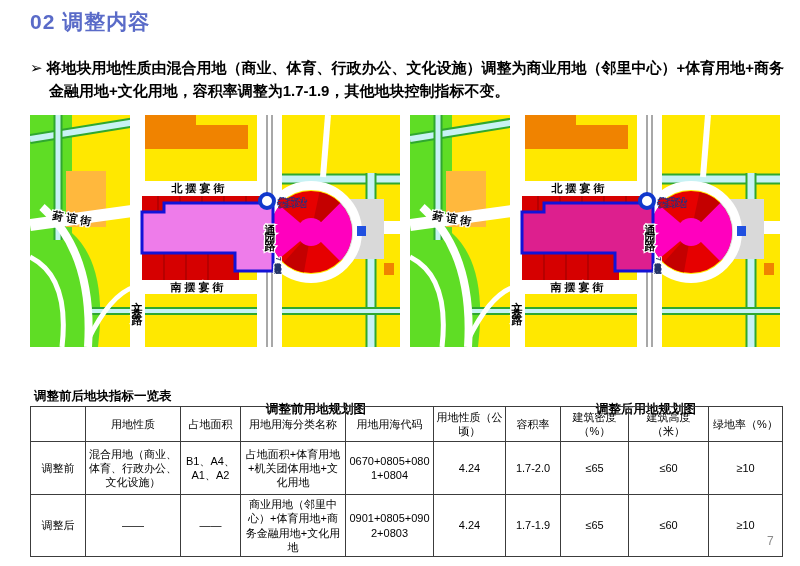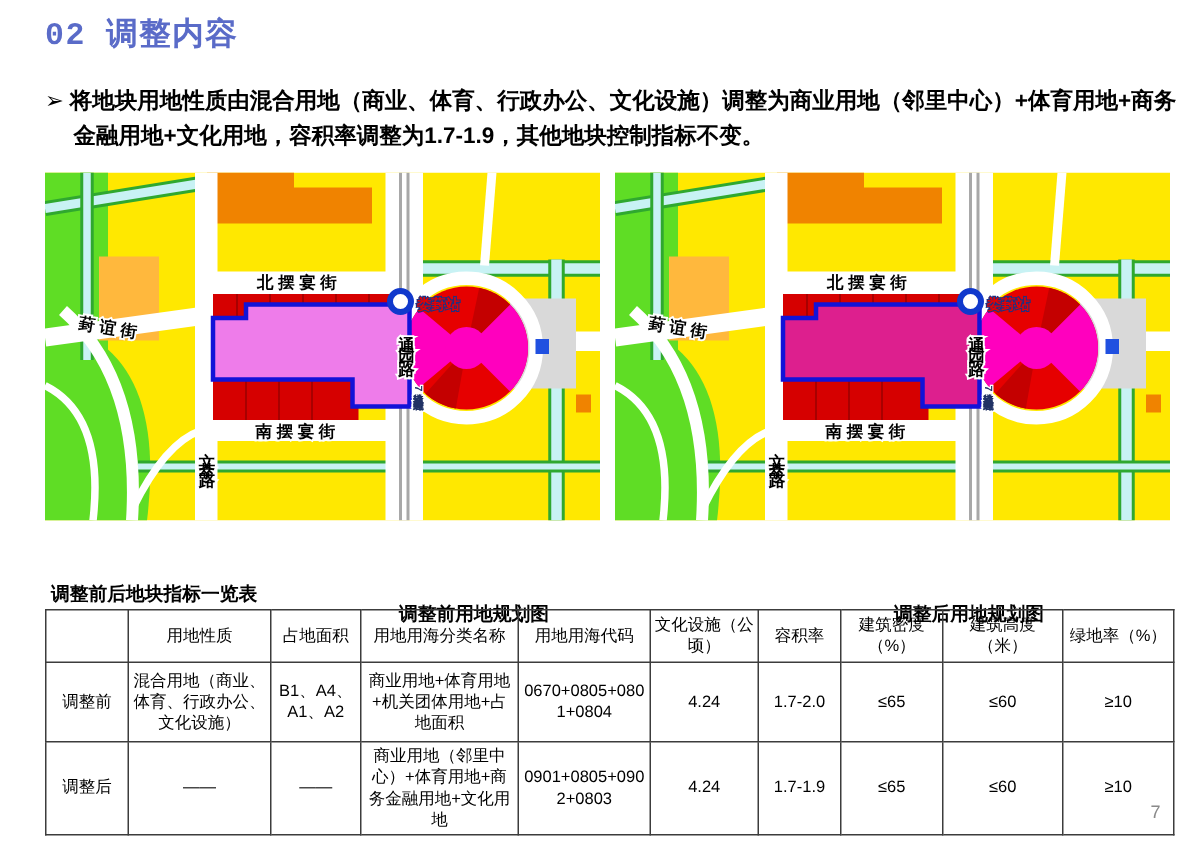--- a/index.html
+++ b/index.html
@@ -2,21 +2,21 @@
 <html><head>
 <meta charset="utf-8">
 <style>
   html,body { margin:0; padding:0; background:#ffffff; }
   .slide {
     position:relative; width:800px; height:566px; background:#ffffff; overflow:hidden;
     font-family:"Liberation Sans", sans-serif; color:#000;
   }
   .page-title {
     position:absolute; left:30px; top:8px;
-    font-size:21px; font-weight:bold; color:#5a6bc8; letter-spacing:1px;font-family:Liberation Mono, monospace;
+    font-size:21px; font-weight:bold; color:#5a6bc8; letter-spacing:1px;
   }
   .bullet {
     position:absolute; left:30px; top:56px; width:745px;
     font-size:15px; font-weight:bold; line-height:1.55;
     padding-left:19px; text-indent:-19px;
   }
   .bullet .marker { color:#000; margin-right:4px; font-weight:normal; }
   .map { position:absolute; top:115px; width:370px; height:276px; }
   .map.before { left:30px; }
   .map.after  { left:410px; }
@@ -201,31 +201,31 @@
       <col style="width:80px">
         <col style="width:74px">
     </colgroup>
     <tbody>
         <tr class="hdr">
       <td></td>
       <td>用地性质</td>
       <td>占地面积</td>
       <td>用地用海分类名称</td>
       <td>用地用海代码</td>
-      <td>文化设施（公顷）</td>
+      <td>用地性质（公顷）</td>
       <td>容积率</td>
       <td>建筑密度（%）</td>
       <td>建筑高度（米）</td>
       <td>绿地率（%）</td>
     </tr>
     <tr class="r1">
       <td>调整前</td>
       <td>混合用地（商业、体育、行政办公、文化设施）</td>
       <td>B1、A4、A1、A2</td>
-      <td>商业用地+体育用地+机关团体用地+占地面积</td>
+      <td>占地面积+体育用地+机关团体用地+文化用地</td>
       <td>0670+0805+0801+0804</td>
       <td>4.24</td>
       <td>1.7-2.0</td>
       <td>≤65</td>
       <td>≤60</td>
       <td>≥10</td>
     </tr>
     <tr class="r2">
       <td>调整后</td>
       <td>——</td>

